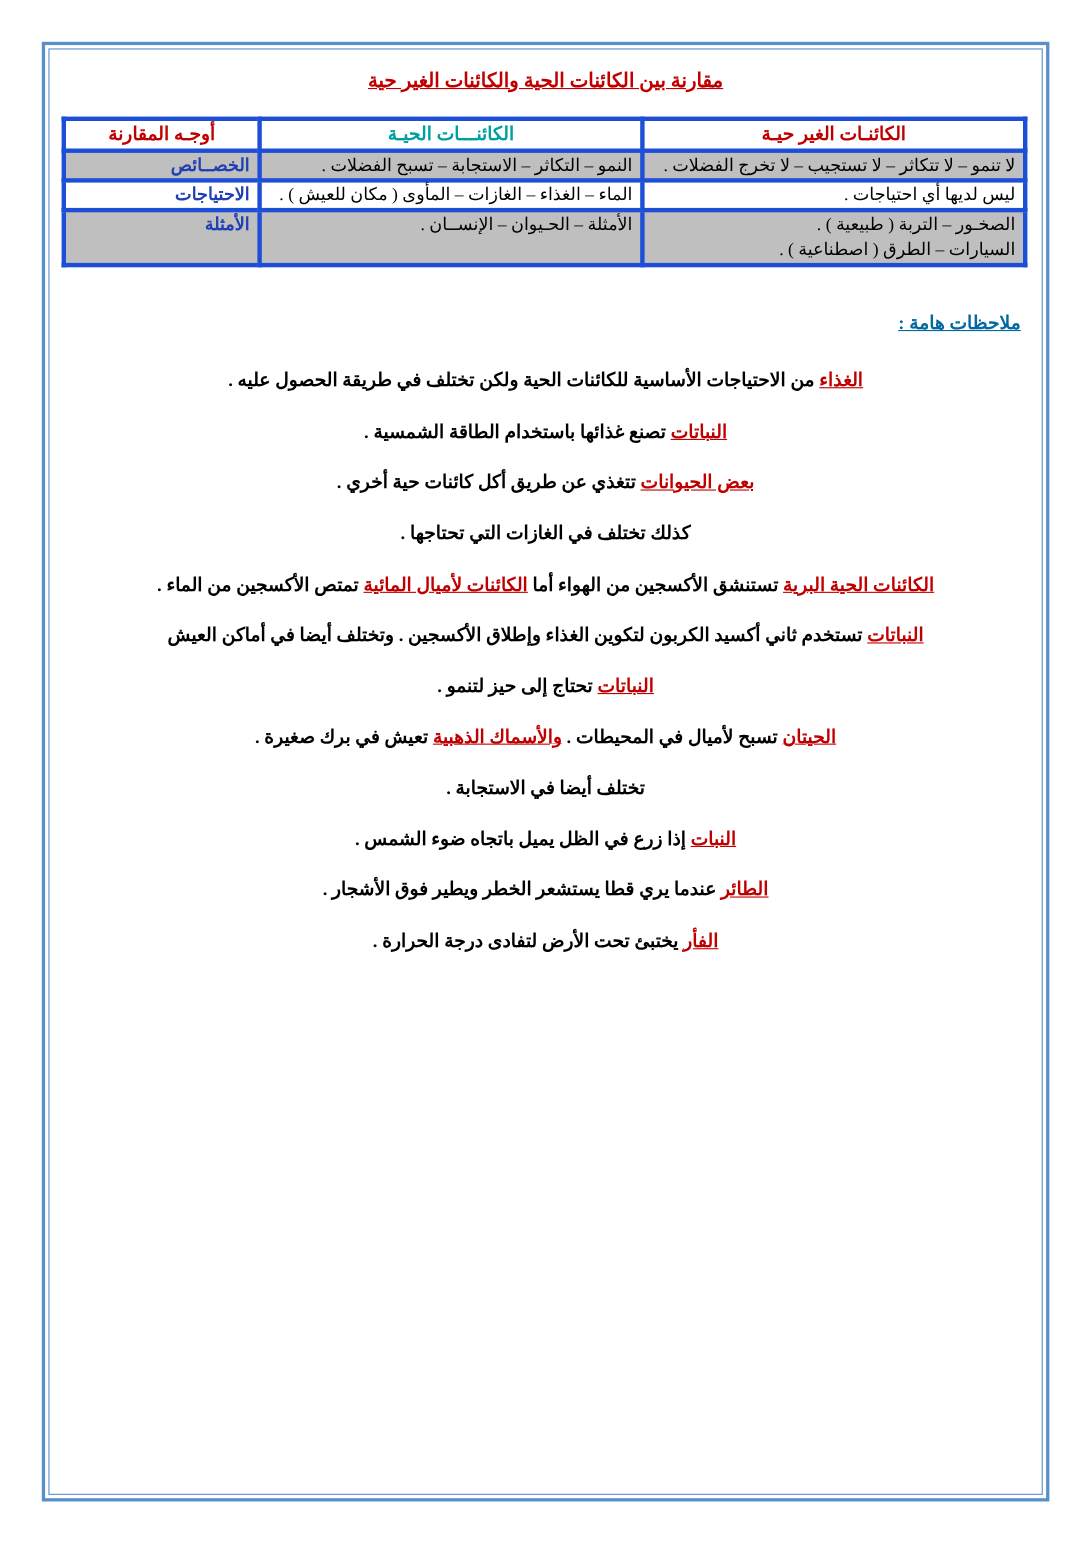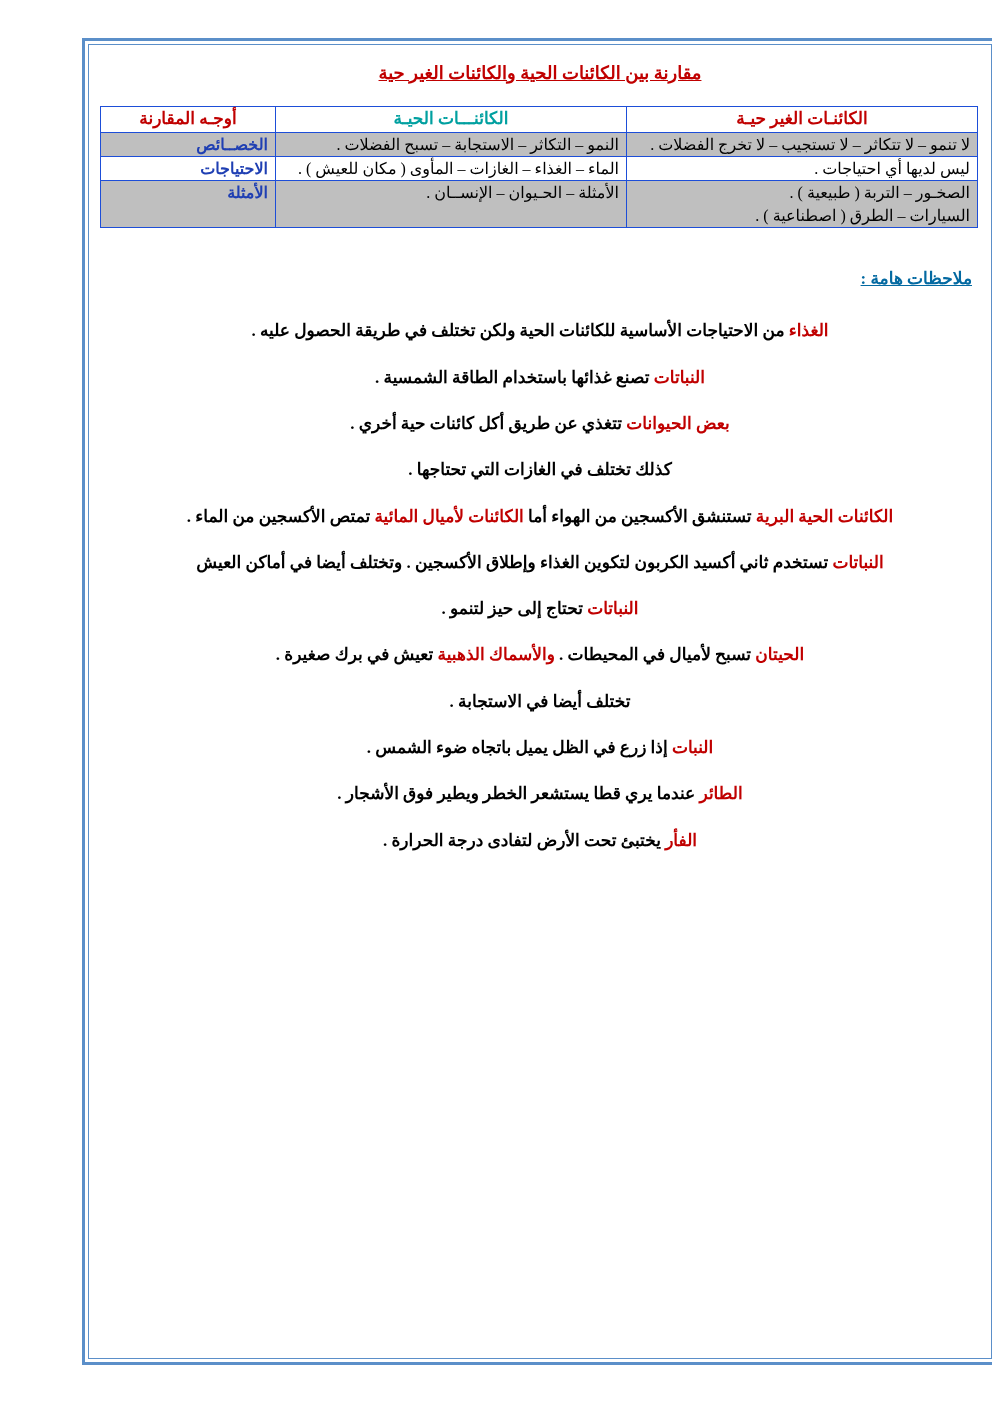--- a/index.html
+++ b/index.html
@@ -13,21 +13,20 @@
     font-family: "Liberation Serif", "DejaVu Serif", serif;
     position: relative;
   }
   .page {
     position: absolute;
     left: 0; top: 0;
     width: 816px;
     height: 1403px;
     box-sizing: border-box;
     background: #fff;
-    margin-left: 44px;
   }
   
   .frame-outer {
     position: absolute;
     left: 38px; top: 38px;
     width: 916px;
     height: 1327px;
     border: 3px solid #5b8fc9;
     box-sizing: border-box;
   }
@@ -55,21 +54,21 @@
     margin: 10px 0 22px 0;
     letter-spacing: 0;
   }
   table.cmp {
     border-collapse: collapse;
     width: 878px;
     margin: 0 auto;
     table-layout: fixed;
   }
   table.cmp th, table.cmp td {
-    border: 1px solid #1d4ed8;
+    border: 4px solid #1d4ed8;
     padding: 0 7px;
     vertical-align: top;
     font-size: 16px;
     line-height: 1.45;
   }
   table.cmp th {
     text-align: center;
     font-weight: bold;
     font-size: 17px;
   }
@@ -100,20 +99,21 @@
     line-height: 1.9;
     margin: 0 0 14px 0;
     color: #000;
   }
   .note.just {
     text-align: justify;
     text-align-last: center;
   }
   .hl {
     color: #c00000;
+    text-decoration: underline;
   }
   .plain { color: #000; text-decoration: none; }
 </style>
 </head>
 <body>
 
 <div class="page">
   <div class="frame-outer"></div>
   <div class="frame-inner"></div>
 

